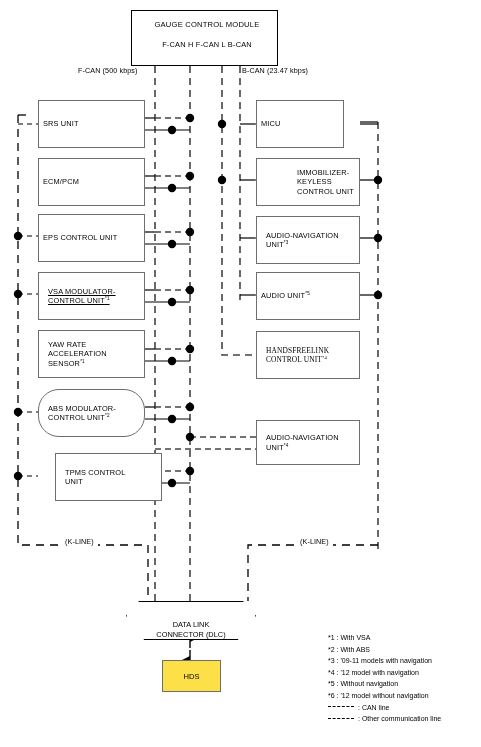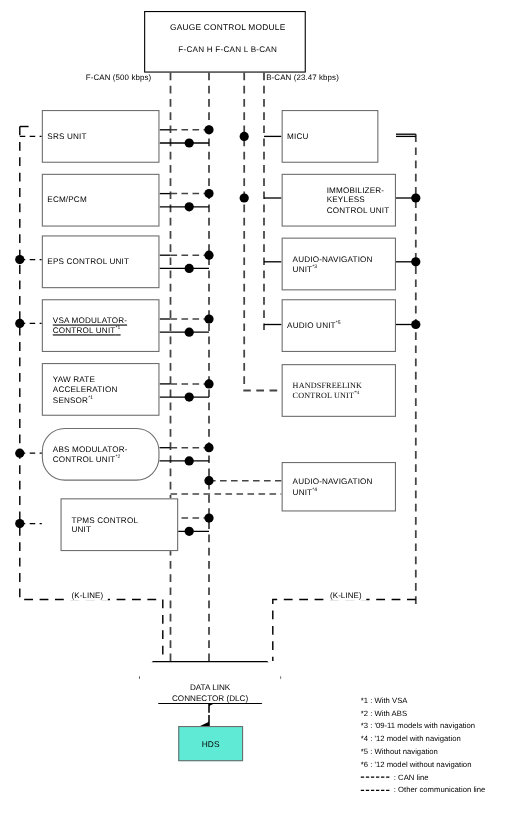--- a/index.html
+++ b/index.html
@@ -31,21 +31,21 @@
     white-space:nowrap;color:#000;
   }
   .dlc{
     position:absolute;border:1px solid #000;background:#fff;
     display:flex;flex-direction:column;align-items:center;justify-content:flex-end;
     font-size:7.4px;line-height:9.4px;text-align:center;
     clip-path:polygon(10% 0%,90% 0%,100% 38%,86% 100%,14% 100%,0% 38%);
     border-radius:9px;
   }
   .hds{
-    position:absolute;border:1px solid #6e6e6e;background:#5eead4;
+    position:absolute;border:1px solid #6e6e6e;background:#fde047;
     display:flex;align-items:center;justify-content:center;font-size:7.6px;
   }
   .legend{position:absolute;font-size:7px;line-height:11.6px;white-space:nowrap;}
   .legend .row{height:11.6px;}
   .legend .keyrow{display:flex;align-items:center;height:11.6px;}
   .legend .swatch{width:26px;height:1px;margin-right:4px;position:relative;top:0px;}
   .sw-can{border-top:1.4px dashed #000;height:0;}
   .sw-oth{border-top:1.1px dashed #000;height:0;}
 </style>
 </head>

